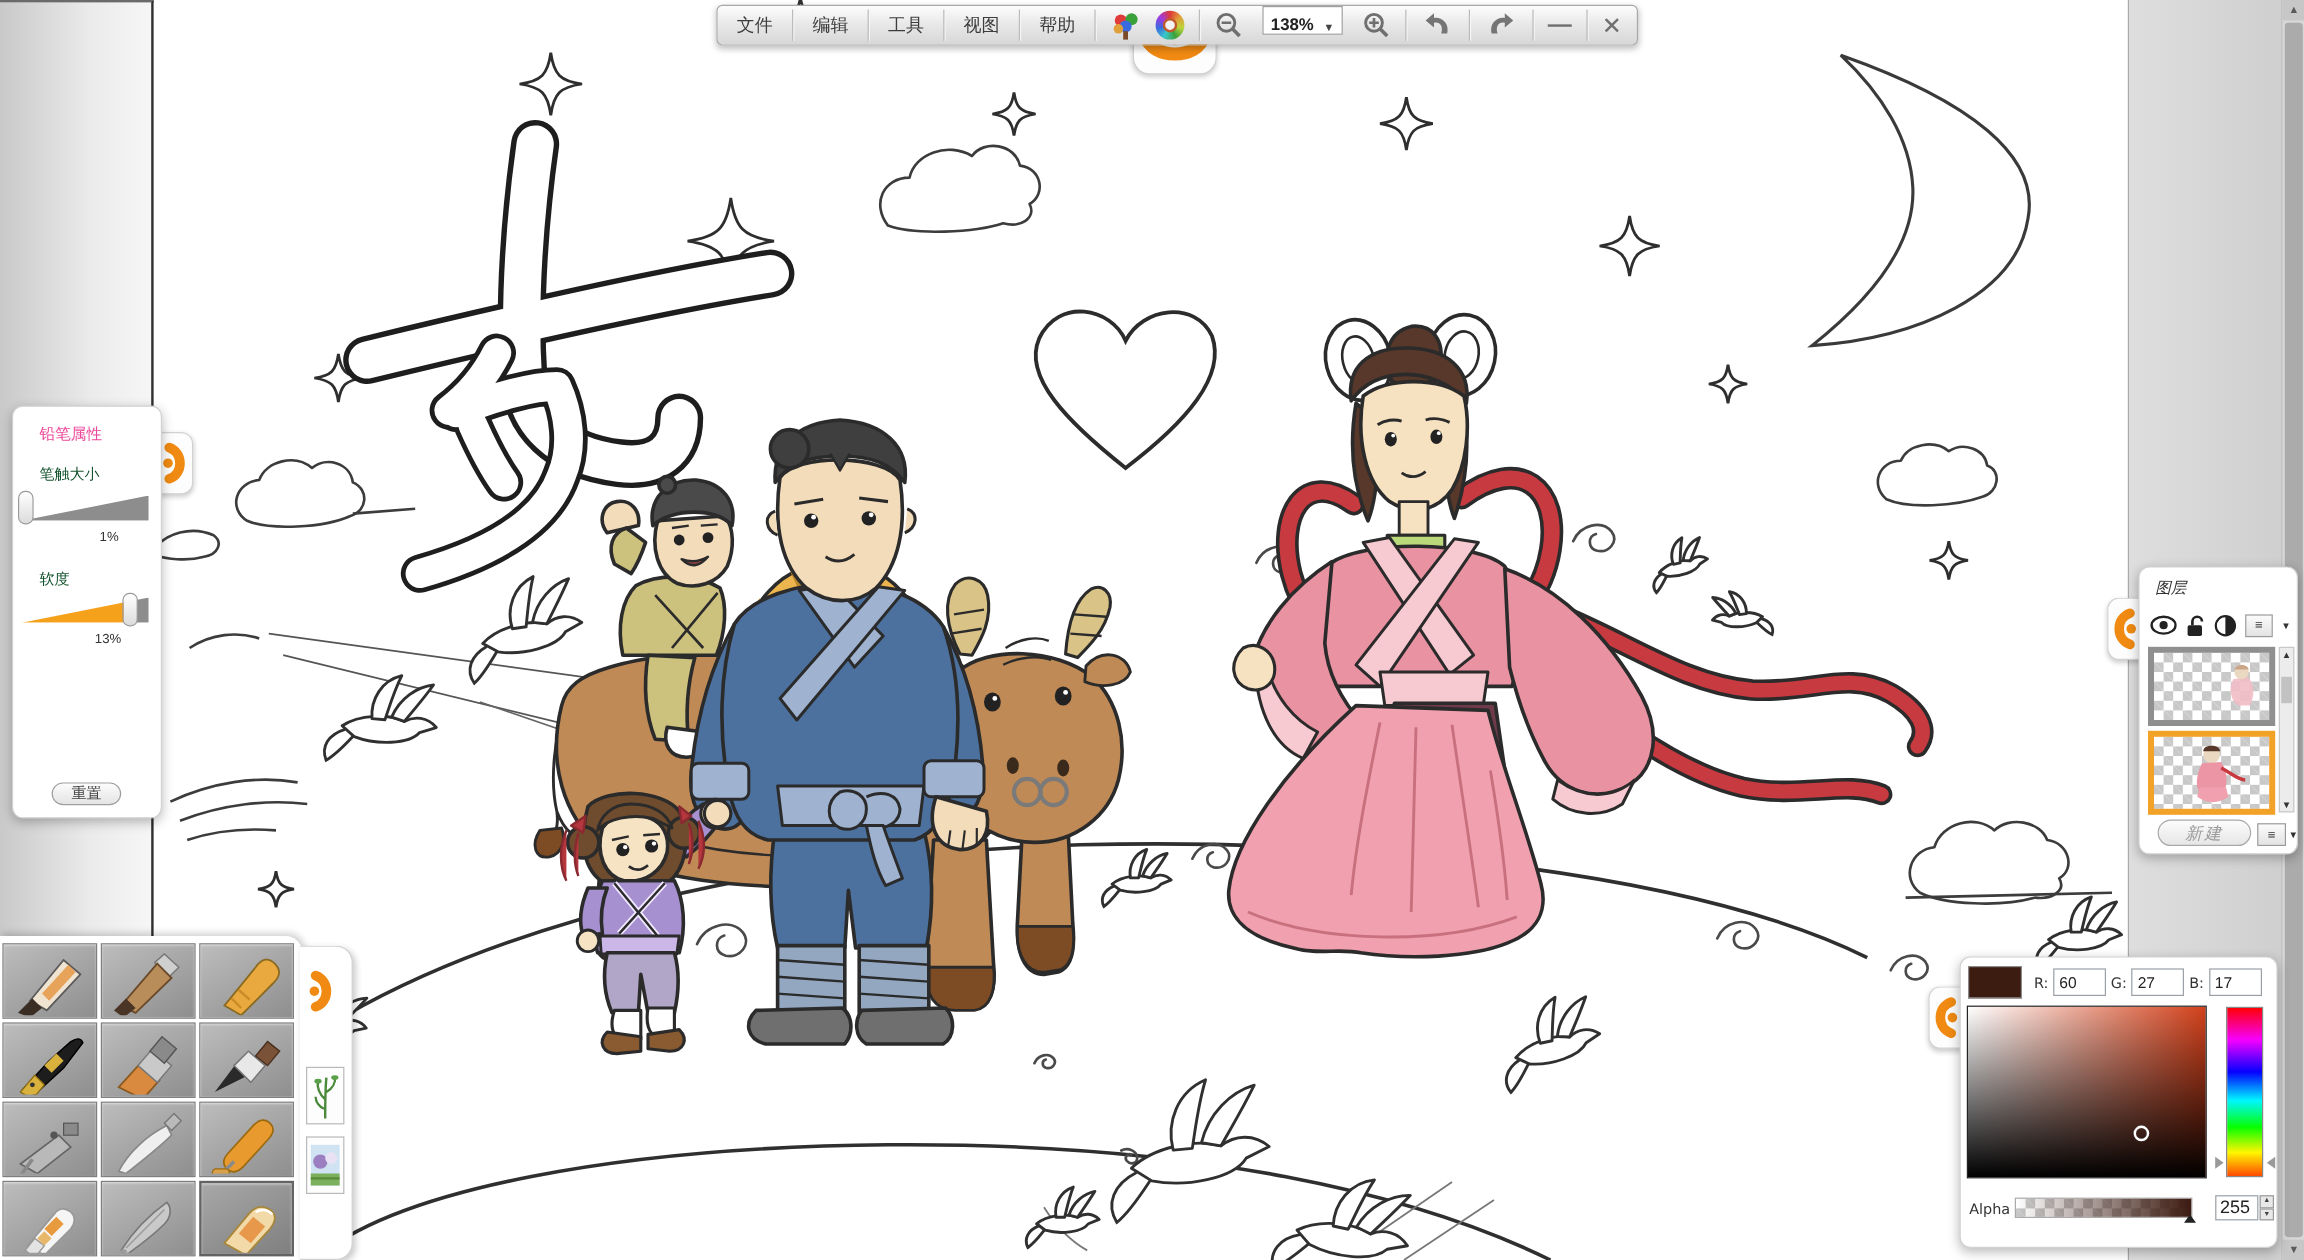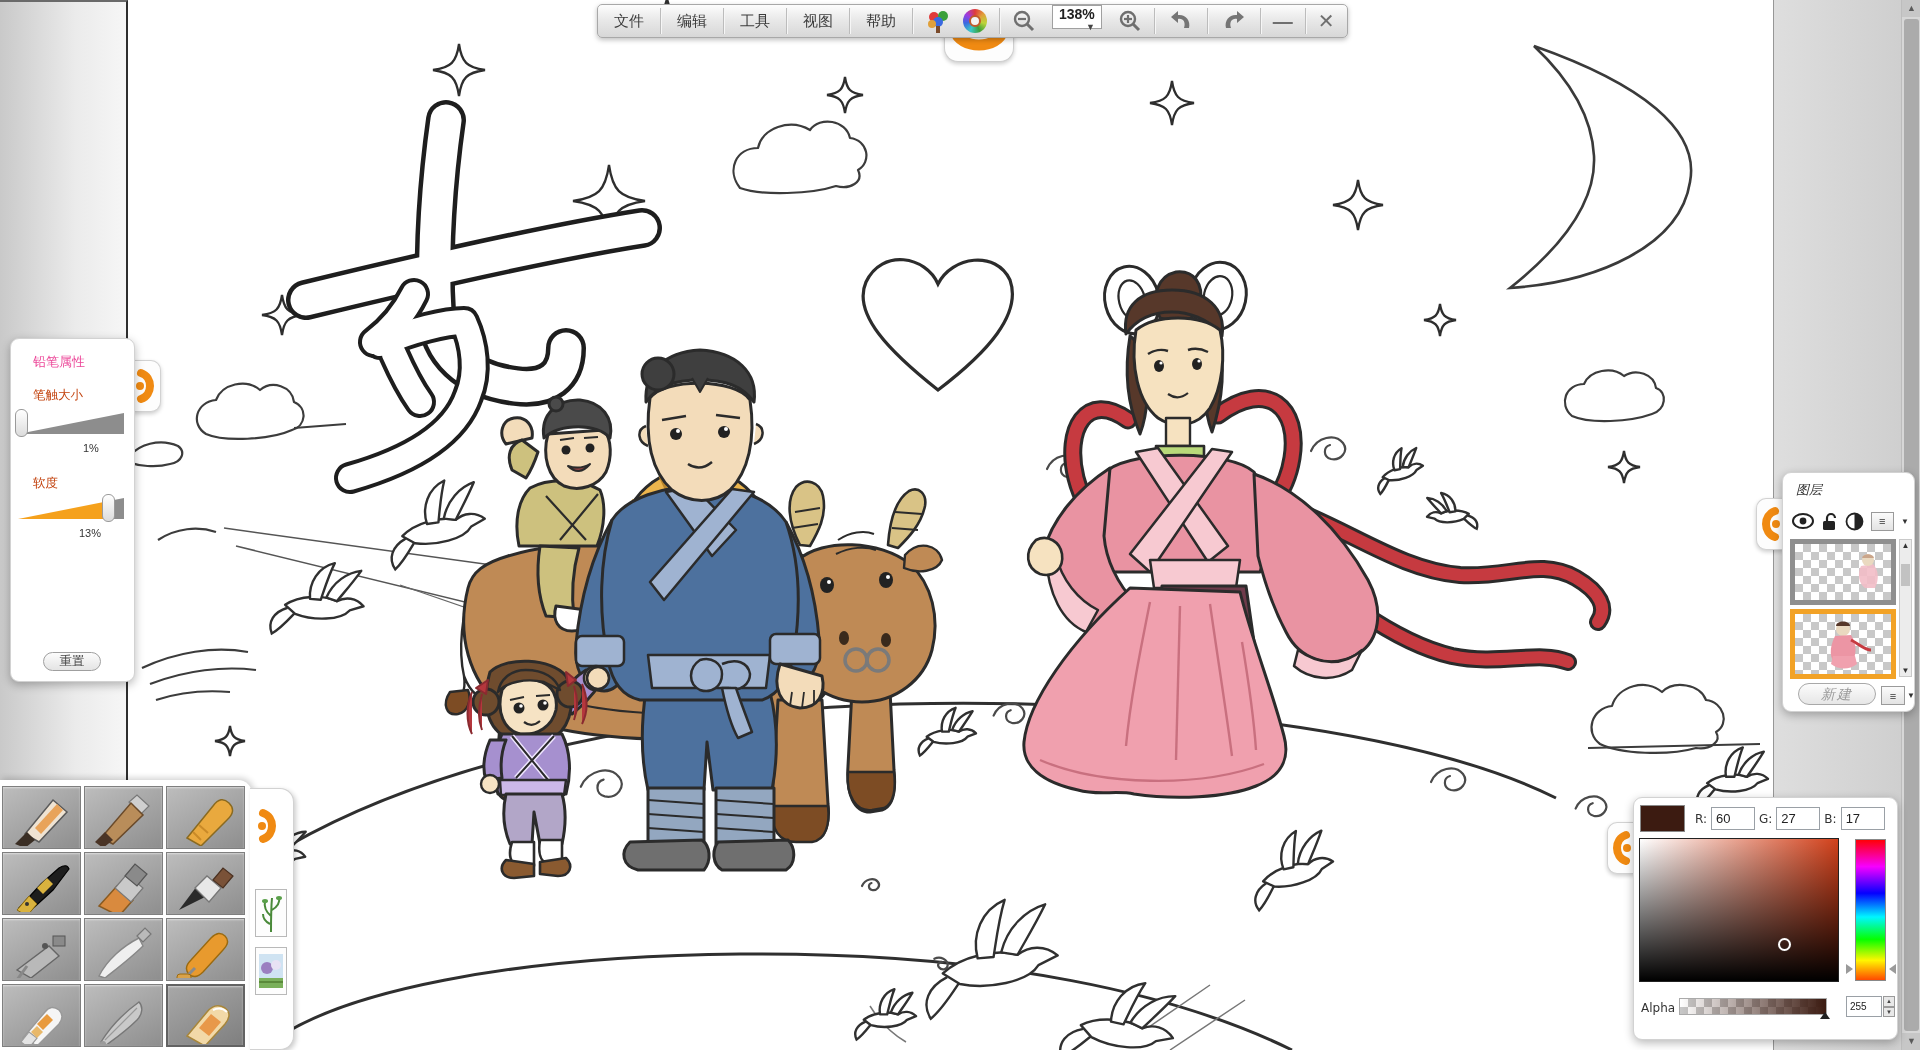--- a/index.html
+++ b/index.html
@@ -19,38 +19,38 @@
   .v-scrollbar .thumb { position:absolute; left:2px; top:19px; width:15px; height:1012px; background:#ababab; border-radius:3px; }
 
   
   .toolbar { position:absolute; left:597px; top:4px; height:34px; z-index:30;
     display:flex; align-items:stretch;
     background:linear-gradient(#fdfdfd,#e9e9e9 45%,#d7d7d7);
     border:1px solid #a8a8a8; border-radius:5px; box-shadow:0 2px 5px rgba(0,0,0,.25); }
   .tb-item { display:flex; align-items:center; padding:0 16px; font-size:15px; color:#3c3c3c; cursor:default; }
   .tb-sep { width:1px; background:#bcbcbc; box-shadow:1px 0 0 #f6f6f6; margin:3px 0; }
   .tb-btn { display:flex; align-items:center; justify-content:center; padding:0 12px; }
-  .zoom-box { display:flex; align-items:flex-end; background:#fff; border:1px solid #a0a0a0; height:24px; margin:0 4px; padding:0 6px; font-size:14px; font-weight:bold; color:#222;flex-direction:column; }
+  .zoom-box { display:flex; align-items:flex-end; background:#fff; border:1px solid #a0a0a0; height:24px; margin:0 4px; padding:0 6px; font-size:14px; font-weight:bold; color:#222; }
   .zoom-caret { font-size:9px; color:#444; margin-left:8px; }
   .glyph-btn { font-size:20px; color:#6f6f6f; font-weight:bold; }
   .toolbar-tab { position:absolute; left:944px; top:24px; width:70px; height:38px; z-index:29;
     background:#fdfdfd; border:1px solid #cfcfcf; border-top:none; border-radius:0 0 14px 14px; box-shadow:0 2px 4px rgba(0,0,0,.2); }
 
   
   .panel { position:absolute; background:#fff; border:1px solid #d2d2d2; border-radius:9px;
     box-shadow:0 3px 10px rgba(0,0,0,.28); z-index:20; }
   .side-tab { position:absolute; width:28px; height:52px; background:#fdfdfd; border:1px solid #d2d2d2;
     box-shadow:0 2px 4px rgba(0,0,0,.2); z-index:19; }
   .side-tab.right { border-radius:0 10px 10px 0; border-left:none; }
   .side-tab.left  { border-radius:10px 0 0 10px; border-right:none; }
 
   
   .pencil-panel { left:10px; top:338px; width:125px; height:344px; }
   .pp-title { position:absolute; left:22px; top:14px; font-size:13px; color:#ec4899; }
-  .pp-label { position:absolute; left:22px; font-size:12.5px; color:#c2410c; }
+  .pp-label { position:absolute; left:22px; font-size:12.5px; color:#14532d; }
   .wedge { position:absolute; left:7px; width:106px; height:21px;
     clip-path:polygon(0 100%,100% 0,100% 100%); background:#8d8d8d; }
   .wedge.soft { background:linear-gradient(to right,#f5a11c 0 87%,#8d8d8d 87%); }
   .slider-handle { position:absolute; width:13px; height:28px; background:linear-gradient(#fff,#dcdcdc);
     border:1px solid #9a9a9a; border-radius:6px; }
   .pp-value { position:absolute; font-size:11px; color:#333; }
   .reset-btn { position:absolute; left:32px; top:313px; width:58px; height:19px; background:linear-gradient(#fcfcfc,#e4e4e4);
     border:1px solid #9f9f9f; border-radius:10px; font-size:12.5px; color:#444; text-align:center; line-height:17px; }
 
   
@@ -89,21 +89,21 @@
   .sv-square { position:absolute; left:5px; top:40px; width:200px; height:144px; border:1px solid #222;
     background:linear-gradient(to bottom,rgba(0,0,0,0),#000),linear-gradient(to right,#fff,#d2411b); }
   .sv-cursor { position:absolute; left:138px; top:99px; width:13px; height:13px; border:2px solid #fff; border-radius:50%; box-shadow:0 0 1px #555, inset 0 0 1px #555; }
   .hue-bar { position:absolute; left:221px; top:41px; width:31px; height:142px; border:1px solid #888;
     background:linear-gradient(to bottom,#ff0006,#f600ff 19%,#0500ff 38%,#00f6ff 55%,#06ff00 71%,#fff600 86%,#ff4a00); }
   .hue-mark { position:absolute; width:0; height:0; border-top:5px solid transparent; border-bottom:5px solid transparent; }
   .alpha-lbl { position:absolute; left:7px; top:203px; font-size:12px; color:#333; font-family:"DejaVu Sans",sans-serif; }
   .alpha-slider { position:absolute; left:45px; top:200px; width:148px; height:17px; border:1px solid #aaa; }
   .alpha-fill { position:absolute; inset:0; background:linear-gradient(to right,rgba(60,27,17,0),rgb(60,27,17)); }
   .alpha-mark { position:absolute; right:-4px; top:13px; width:0; height:0; border-left:5px solid transparent; border-right:5px solid transparent; border-bottom:7px solid #222; }
-  .alpha-box { position:absolute; left:212px; top:198px; width:36px; height:21px; border:1px solid #9aa0a6; font-size:10px; padding:1px 3px; color:#222; }
+  .alpha-box { position:absolute; left:212px; top:198px; width:36px; height:21px; border:1px solid #9aa0a6; font-size:15px; padding:1px 3px; color:#222; }
   .spin { position:absolute; left:249px; top:198px; width:12px; height:21px; display:flex; flex-direction:column; }
   .spin div { flex:1; border:1px solid #9a9a9a; background:#e8e8e8; font-size:6px; line-height:8px; text-align:center; color:#444; }
 </style>
 </head>
 <body>
 
 <div class="stage">
 
   <div class="left-gutter"></div>
   <div class="right-gutter"></div>

